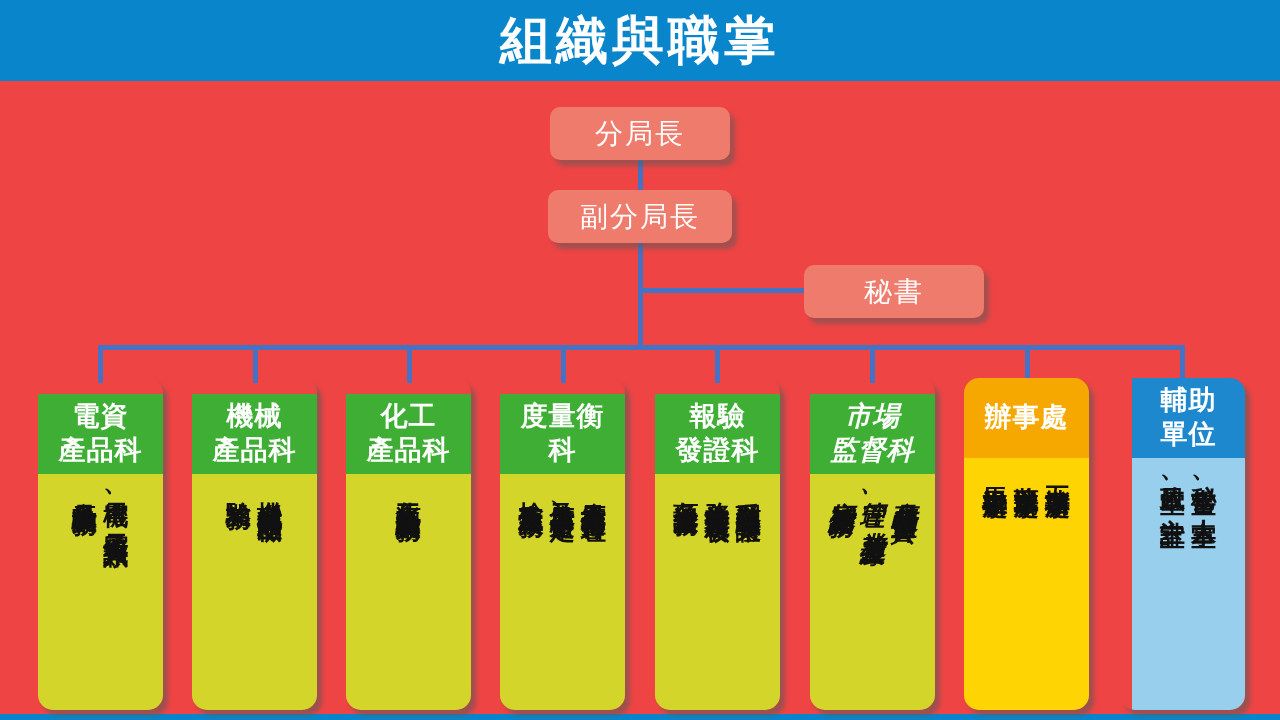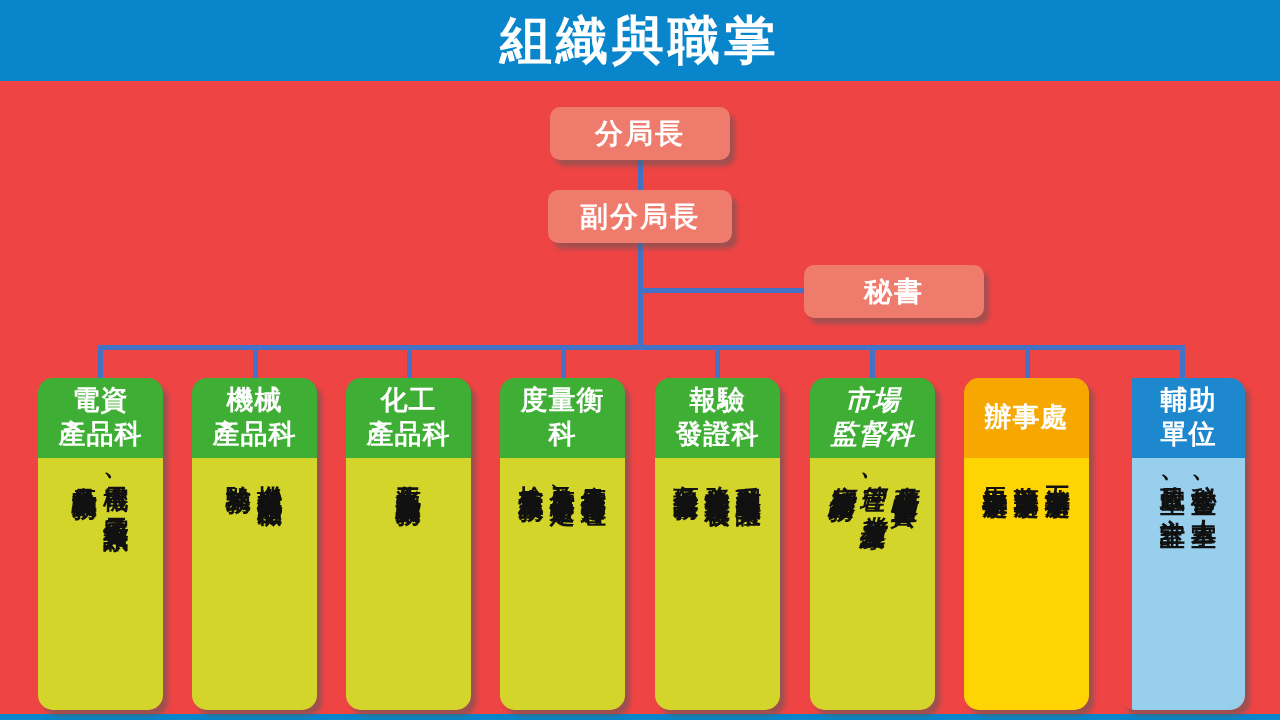--- a/index.html
+++ b/index.html
@@ -45,21 +45,21 @@
   }
 
   
   .node {
     position: absolute;
     background: #EE7B6B;
     border-radius: 10px;
     box-shadow: 5px 6px 4px rgba(90,90,90,0.5);
     color: #ffffff;
     font-size: 28px;
-    font-weight: bold;
+    font-weight: normal;
     letter-spacing: 2px;
     display: flex;
     align-items: center;
     justify-content: center;
     z-index: 2;
   }
   .node-director        { left: 550px; top: 107px; width: 180px; height: 53px; }
   .node-deputy-director { left: 548px; top: 190px; width: 184px; height: 53px; }
   .node-secretary       { left: 804px; top: 265px; width: 180px; height: 53px; }
 
@@ -99,21 +99,21 @@
   .vline {
     writing-mode: vertical-rl;
     text-orientation: upright;
     color: #111111;
     font-size: 25px;
     font-weight: bold;
     letter-spacing: 2px;
     line-height: 1.05;
   }
 
-  .scheme-green  .col-head { background: #3EAE34; }
+  .scheme-green  .col-head { background: #3EAE34; margin-top: 16px; }
   .scheme-green  .col-body { background: #D4D52B; }
   .scheme-orange .col-head { background: #F6A800; }
   .scheme-orange .col-body { background: #FFD403; }
   .scheme-blue   .col-head { background: #1E88CE; }
   .scheme-blue   .col-body { background: #97CFEC; }
 
   .c1 { left: 38px;   }
   .c2 { left: 192px;  }
   .c3 { left: 346px;  }
   .c4 { left: 500px;  }

